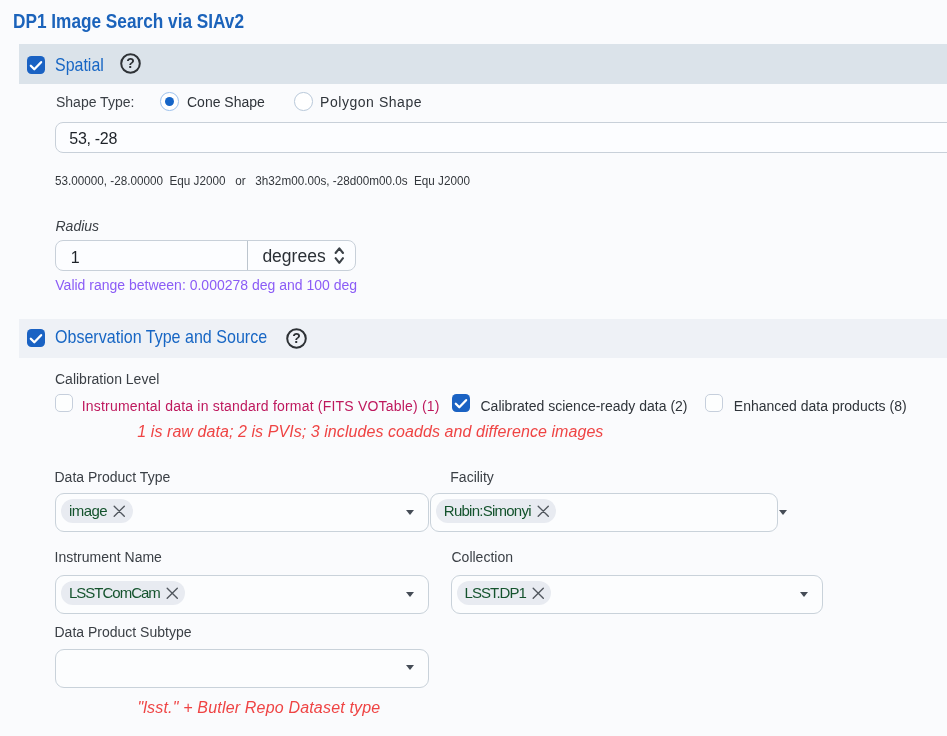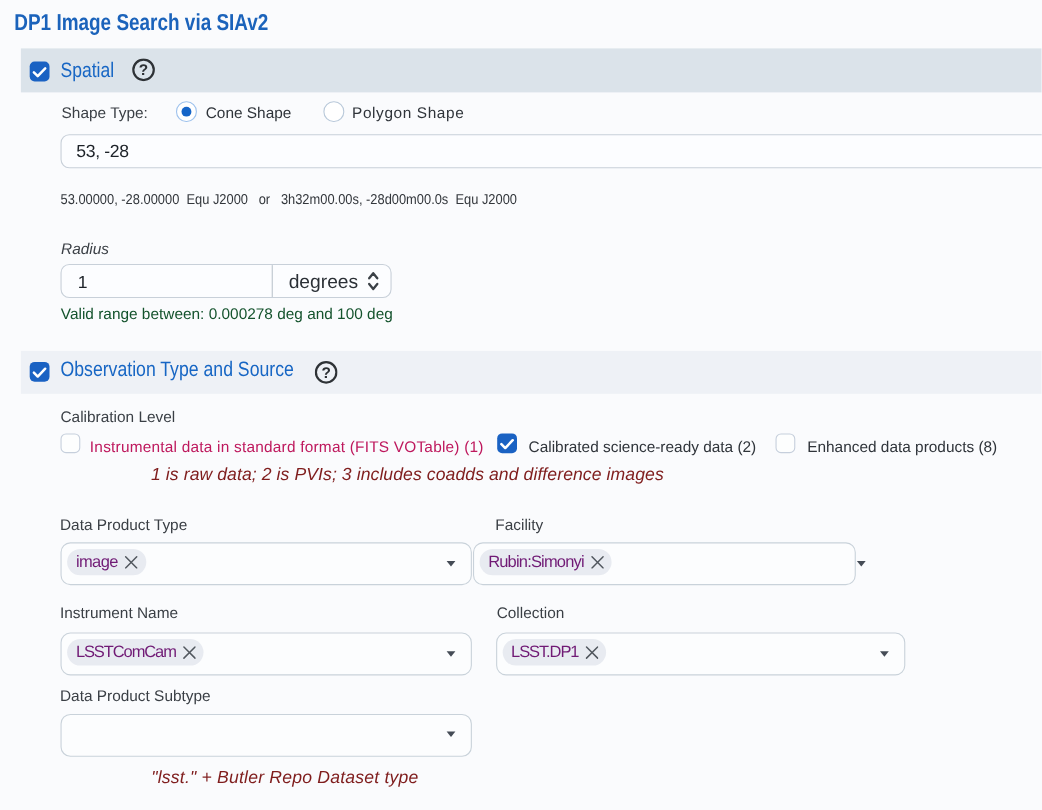--- a/index.html
+++ b/index.html
@@ -9,24 +9,24 @@
   .abs { position:absolute; }
   .lbl { font-size:14px; color:#3a3f45; line-height:1; white-space:nowrap; }
   .bluetx { color:#1766c4; font-size:19px; line-height:1; transform-origin:0 50%; white-space:nowrap; }
   .cb { width:18px; height:18px; border-radius:4.5px; }
   .cb.on { background:#1a62c3; }
   .cb.off { background:#fdfefe; border:1.5px solid #c6cfdc; }
   .inputbox { background:#fcfdff; border:1px solid #c8d0d9; border-radius:8px; }
   .combo { background:#fcfdfe; border:1px solid #c9d2da; border-radius:9px; height:39px; }
   .chip { position:absolute; top:4.3px; left:4.8px; height:24.5px; border-radius:12.5px; background:#e8ebf1;
           display:flex; align-items:center; padding:0 7px 0 8px; }
-  .chip span { font-size:15px; letter-spacing:-0.55px; color:#701a75; line-height:1; }
+  .chip span { font-size:15px; letter-spacing:-0.55px; color:#14532d; line-height:1; }
   .chip svg { margin-left:6px; }
   .arrow { position:absolute; width:0; height:0; border-left:4.8px solid transparent; border-right:4.8px solid transparent; border-top:5.6px solid #454c56; }
-  .it { font-style:italic; font-size:16px; color:#7f1d1d; line-height:1; white-space:nowrap; }
+  .it { font-style:italic; font-size:16px; color:#ef4444; line-height:1; white-space:nowrap; }
 </style>
 </head>
 <body>
 <div id="page">
 
   <div class="abs" style="left:13px; top:7.5px; font-size:21px; font-weight:bold; color:#1b63bb; line-height:1.2; transform:scaleX(0.82); transform-origin:0 0; white-space:nowrap;">DP1 Image Search via SIAv2</div>
 
   <div class="abs" style="left:19px; top:44px; width:928px; height:40px; background:#dbe3ea;"></div>
   <div class="abs cb on" style="left:26.5px; top:55.5px;">
     <svg width="18" height="18" viewBox="0 0 18 18">
@@ -57,21 +57,21 @@
   <div class="abs inputbox" style="left:55.3px; top:240.4px; width:300.3px; height:30.2px;"></div>
   <div class="abs" style="left:247.3px; top:241px; width:1px; height:29px; background:#bcc5ce;"></div>
   <div class="abs" style="left:70.7px; top:249.8px; font-size:16px; color:#1d2228; line-height:1;">1</div>
   <div class="abs" style="left:262.4px; top:247.8px; font-size:17.5px; color:#2b3036; line-height:1;">degrees</div>
   <div class="abs" style="left:332px; top:244px;">
     <svg width="16" height="23" viewBox="0 0 16 23">
       <path d="M3.6 9.0 L7.3 4.4 L11.0 9.0" fill="none" stroke="#3b4147" stroke-width="2.1" stroke-linecap="round" stroke-linejoin="round"></path>
       <path d="M3.6 14.2 L7.3 18.8 L11.0 14.2" fill="none" stroke="#3b4147" stroke-width="2.1" stroke-linecap="round" stroke-linejoin="round"></path>
     </svg>
   </div>
-  <div class="abs lbl" style="left:55.3px; top:277.5px; color:#14532d;">Valid range between: 0.000278 deg and 100 deg</div>
+  <div class="abs lbl" style="left:55.3px; top:277.5px; color:#8b5cf6;">Valid range between: 0.000278 deg and 100 deg</div>
 
   <div class="abs" style="left:19px; top:318.5px; width:928px; height:39.5px; background:#eef1f6;"></div>
   <div class="abs cb on" style="left:26.5px; top:328.7px;">
     <svg width="18" height="18" viewBox="0 0 18 18">
         <path d="M3.8 9.8 L7.3 13.3 L14.1 6.2" stroke="#fff" stroke-width="2.3" fill="none" stroke-linecap="round" stroke-linejoin="round"></path>
       </svg>
   </div>
   <div class="abs bluetx" style="left:55px; top:327px; transform:scaleX(0.845);">Observation Type and Source</div>
   <div class="abs" style="left:286px; top:327.6px;">
     <svg width="21" height="21" viewBox="0 0 21 21">

